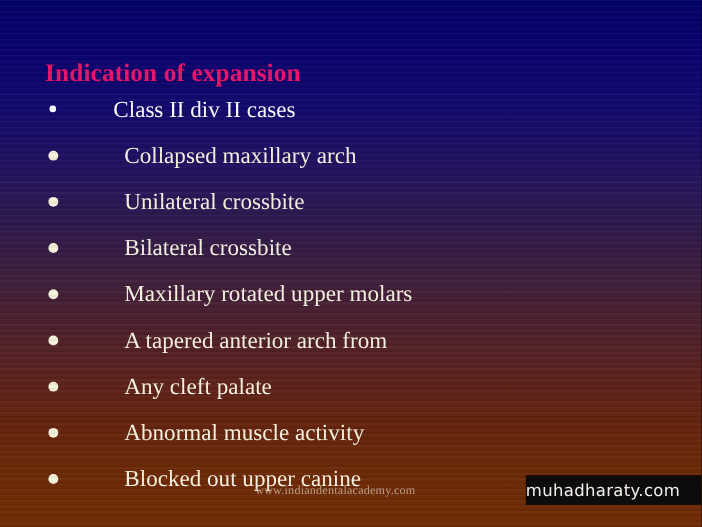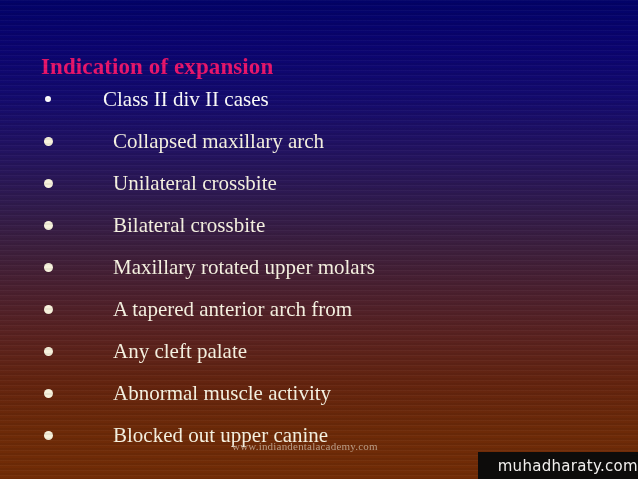--- a/index.html
+++ b/index.html
@@ -127,27 +127,27 @@
     opacity: 0.80;
     letter-spacing: 0.2px;
     white-space: nowrap;
     z-index: 6;
     font-family: "Liberation Serif", "DejaVu Serif", serif;
   }
 
   #brand-banner {
     position: absolute;
     left: 478px;
-    top: 452px;
+    top: 432px;
     width: 160px;
     height: 27px;
     background: #0d0c0b;
     display: flex;
     align-items: center;
-    justify-content: flex-end;
+    justify-content: flex-start;
     z-index: 7;
   }
 
   #brand-banner-label {
     font-family: "DejaVu Sans", "Liberation Sans", sans-serif;
     font-size: 15px;
     color: #f2f0ee;
     letter-spacing: 0.3px;
     white-space: nowrap;
   }

